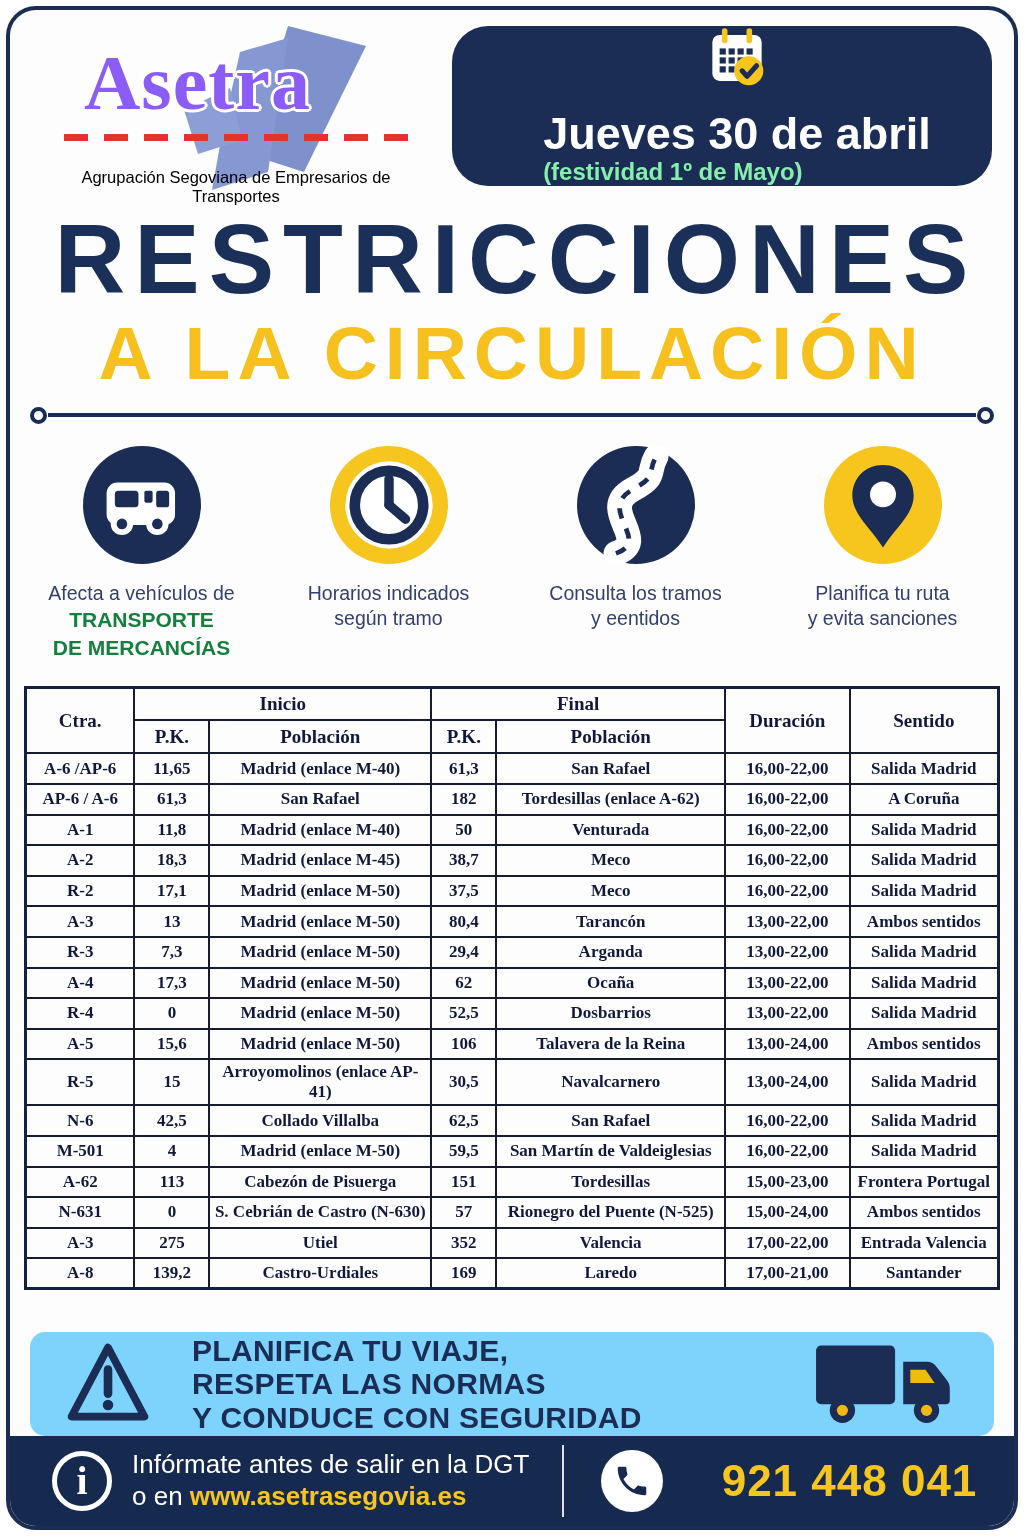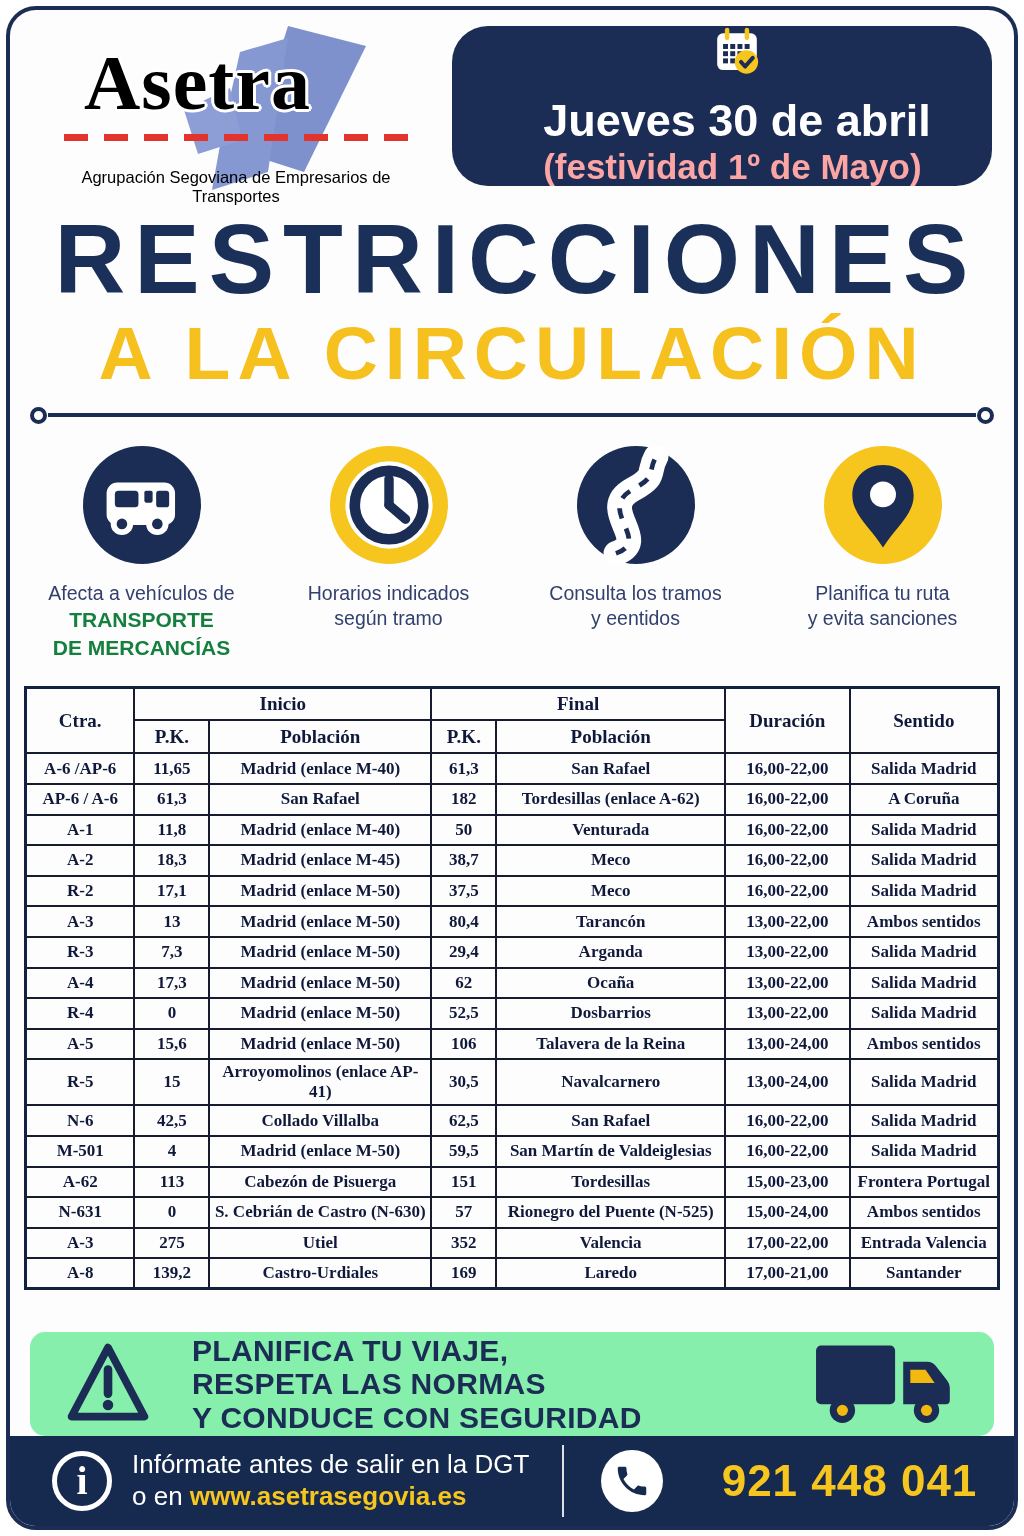--- a/index.html
+++ b/index.html
@@ -7,37 +7,37 @@
   .poster{
     position:absolute; left:6px; top:6px; width:1012px; height:1524px;
     border:4px solid #1B2C55; border-radius:30px; background:#fdfdfe; overflow:hidden;
   }
   
   .header{ display:flex; justify-content:space-between; padding:12px 22px 0 26px; }
   .logo{ position:relative; width:400px; height:172px; }
   .logo svg{ position:absolute; left:0; top:0; }
   .logo-text{
     position:absolute; left:48px; top:22px; font-family:"Liberation Serif", serif;
-    font-weight:bold; font-size:78px; letter-spacing:1px; color:#000000; line-height:1;
+    font-weight:bold; font-size:78px; letter-spacing:1px; color:#8b5cf6; line-height:1;
     text-shadow:-3px 0 0 #fff,3px 0 0 #fff,0 -3px 0 #fff,0 3px 0 #fff,
                 -2px -2px 0 #fff,2px 2px 0 #fff,-2px 2px 0 #fff,2px -2px 0 #fff;
   }
   .logo-dash{
     position:absolute; left:28px; top:112px; width:352px; height:7px;
     background:repeating-linear-gradient(90deg,#E2342C 0 24px,transparent 24px 40px);
   }
   .logo-tagline{ position:absolute; left:0; top:146px; width:100%; text-align:center;
     font-size:16.5px; color:#000000; }
   .date-badge{
     width:540px; height:160px; background:#1B2C55; border-radius:36px;
     display:flex; align-items:center; padding-left:30px; gap:20px; margin-top:4px;flex-direction:column;
   }
   .badge-text{ line-height:1.12; }
   .badge-line1{ color:#ffffff; font-weight:bold; font-size:45px; }
-  .badge-line2{ color:#fca5a5; font-weight:bold; font-size:35px; }
+  .badge-line2{ color:#86efac; font-weight:bold; font-size:24px; }
   
   .title-block{ text-align:center; margin-top:16px; }
   .title-1{ font-size:98px; font-weight:bold; color:#1B3059; letter-spacing:9px; line-height:1.02;padding-left:8px; }
   .title-2{ font-size:75px; font-weight:bold; color:#F6C01E; letter-spacing:7px; line-height:1.05; margin-top:4px; }
   
   .divider{ display:flex; align-items:center; margin:14px 20px 0; }
   .divider .ring{ width:17px; height:17px; border:4.5px solid #1B2C55; border-radius:50%; background:#fff; }
   .divider .line{ flex:1; height:4.5px; background:#1B2C55; margin:0 1px; }
   
   .features{ display:flex; margin:22px 8px 0; }
@@ -46,21 +46,21 @@
   .feature .cap .b{ font-weight:bold; color:#15803d; font-size:21px; }
   
   .table-wrap{ margin:24px 14px 0; }
   table{ width:100%; border-collapse:collapse; font-family:"Liberation Serif", serif; color:#10193A; }
   th,td{ border:2px solid #171b2e; text-align:center; vertical-align:middle; }
   table{ border:3px solid #14203f; }
   th{ font-size:19px; font-weight:bold; padding:4px 2px; height:33px; }
   td{ font-size:17px; font-weight:bold; padding:2px 4px; height:30.6px; }
   
   .banner{
-    margin:42px 20px 0; height:104px; background:#86efac; border-radius:15px;
+    margin:42px 20px 0; height:104px; background:#7dd3fc; border-radius:15px;
     display:flex; align-items:center; padding:0 30px; gap:36px;
   }
   .banner-text{ flex:1; color:#1B2C55; font-weight:bold; font-size:30px; line-height:1.13; letter-spacing:.3px; }
   
   .footer{
     position:absolute; left:0; right:0; bottom:0; height:90px; background:#16294E;
     display:flex; align-items:center;
   }
   .footer-left{ display:flex; align-items:center; gap:20px; padding-left:42px; width:552px; }
   .info-circle{

